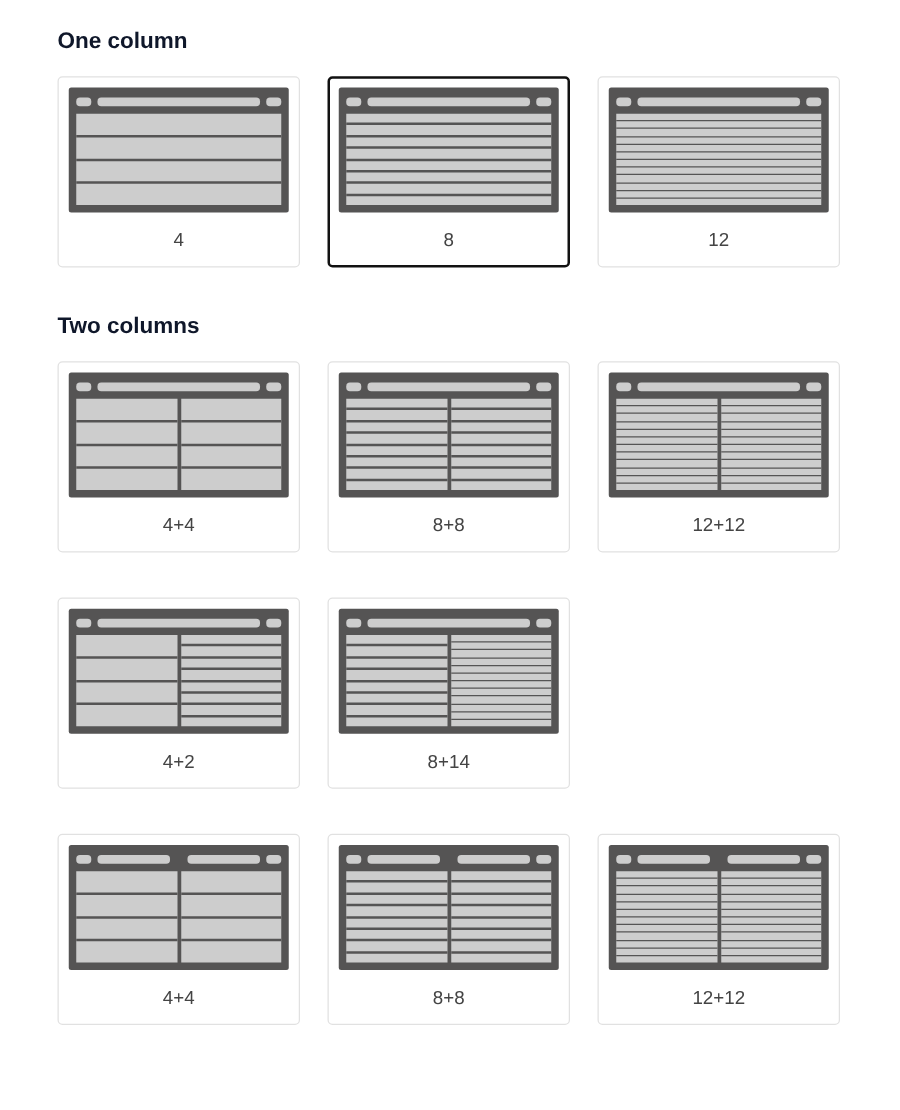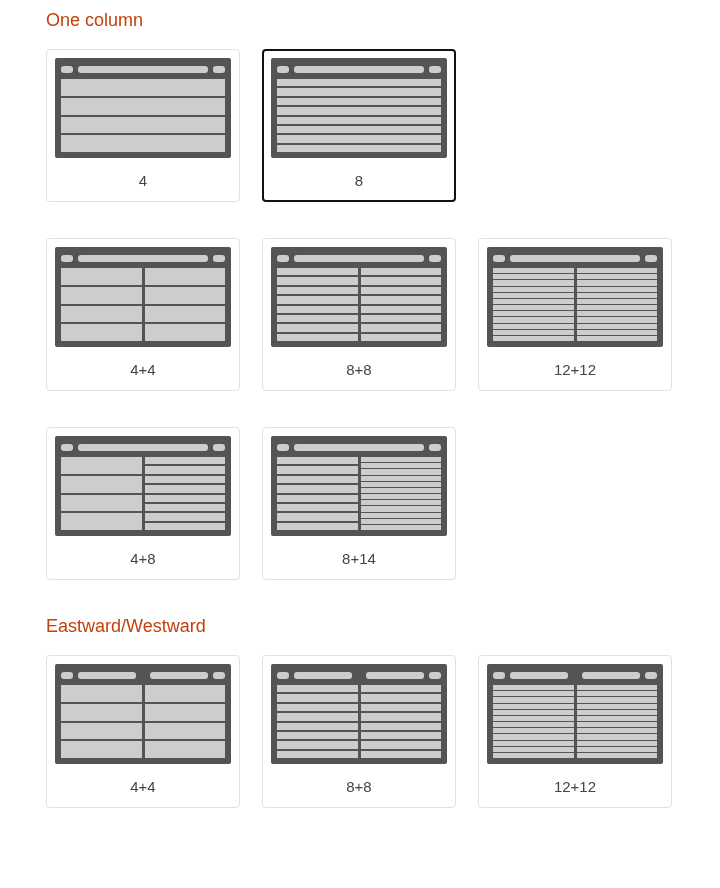--- a/index.html
+++ b/index.html
@@ -9,23 +9,23 @@
     font-family: -apple-system, BlinkMacSystemFont, "Segoe UI", Helvetica, Arial, sans-serif;
     background: #fff;
     width: 720px;
     color: #333;
   }
   .page {
     padding: 10px 46px 0 46px;
   }
   .section-title {
     font-size: 18px;
-    font-weight: 400;
-    color: #c2410c;
-    margin: 0 0 18px 0;
+    font-weight: 700;
+    color: #0f172a;
+    margin: 12px 0 18px 0;
   }
   .card-row {
     display: flex;
     gap: 22px;
     margin-bottom: 36px;
   }
   .card {
     width: 194px;
     border: 1px solid #e1e1e1;
     border-radius: 4px;
@@ -151,189 +151,215 @@
               <div class="line"></div>
               <div class="line"></div>
               <div class="line"></div>
               <div class="line"></div>
               <div class="line"></div>
             </div>
           </div>
         </div>
         <div class="card-label">8</div>
       </div>
+      <div class="card">
+        <div class="thumb">
+          <div class="thumb-header">
+            <div class="hdr-small"></div>
+            <div class="hdr-wide"></div>
+            <div class="hdr-small"></div>
+          </div>
+          <div class="thumb-body">
+            <div class="thumb-col rows12">
+              <div class="line"></div>
+              <div class="line"></div>
+              <div class="line"></div>
+              <div class="line"></div>
+              <div class="line"></div>
+              <div class="line"></div>
+              <div class="line"></div>
+              <div class="line"></div>
+              <div class="line"></div>
+              <div class="line"></div>
+              <div class="line"></div>
+              <div class="line"></div>
+            </div>
+          </div>
+        </div>
+        <div class="card-label">12</div>
+      </div>
+    </div>
+    <div class="section-title">Two columns</div>
+    <div class="card-row">
+      <div class="card">
+        <div class="thumb">
+          <div class="thumb-header">
+            <div class="hdr-small"></div>
+            <div class="hdr-wide"></div>
+            <div class="hdr-small"></div>
+          </div>
+          <div class="thumb-body">
+            <div class="thumb-col rows4">
+              <div class="line"></div>
+              <div class="line"></div>
+              <div class="line"></div>
+              <div class="line"></div>
+            </div>
+            <div class="thumb-col rows4">
+              <div class="line"></div>
+              <div class="line"></div>
+              <div class="line"></div>
+              <div class="line"></div>
+            </div>
+          </div>
+        </div>
+        <div class="card-label">4+4</div>
+      </div>
+      <div class="card">
+        <div class="thumb">
+          <div class="thumb-header">
+            <div class="hdr-small"></div>
+            <div class="hdr-wide"></div>
+            <div class="hdr-small"></div>
+          </div>
+          <div class="thumb-body">
+            <div class="thumb-col rows8">
+              <div class="line"></div>
+              <div class="line"></div>
+              <div class="line"></div>
+              <div class="line"></div>
+              <div class="line"></div>
+              <div class="line"></div>
+              <div class="line"></div>
+              <div class="line"></div>
+            </div>
+            <div class="thumb-col rows8">
+              <div class="line"></div>
+              <div class="line"></div>
+              <div class="line"></div>
+              <div class="line"></div>
+              <div class="line"></div>
+              <div class="line"></div>
+              <div class="line"></div>
+              <div class="line"></div>
+            </div>
+          </div>
+        </div>
+        <div class="card-label">8+8</div>
+      </div>
+      <div class="card">
+        <div class="thumb">
+          <div class="thumb-header">
+            <div class="hdr-small"></div>
+            <div class="hdr-wide"></div>
+            <div class="hdr-small"></div>
+          </div>
+          <div class="thumb-body">
+            <div class="thumb-col rows12">
+              <div class="line"></div>
+              <div class="line"></div>
+              <div class="line"></div>
+              <div class="line"></div>
+              <div class="line"></div>
+              <div class="line"></div>
+              <div class="line"></div>
+              <div class="line"></div>
+              <div class="line"></div>
+              <div class="line"></div>
+              <div class="line"></div>
+              <div class="line"></div>
+            </div>
+            <div class="thumb-col rows12">
+              <div class="line"></div>
+              <div class="line"></div>
+              <div class="line"></div>
+              <div class="line"></div>
+              <div class="line"></div>
+              <div class="line"></div>
+              <div class="line"></div>
+              <div class="line"></div>
+              <div class="line"></div>
+              <div class="line"></div>
+              <div class="line"></div>
+              <div class="line"></div>
+            </div>
+          </div>
+        </div>
+        <div class="card-label">12+12</div>
+      </div>
     </div>
     <div class="card-row">
       <div class="card">
         <div class="thumb">
           <div class="thumb-header">
             <div class="hdr-small"></div>
             <div class="hdr-wide"></div>
             <div class="hdr-small"></div>
           </div>
           <div class="thumb-body">
             <div class="thumb-col rows4">
               <div class="line"></div>
               <div class="line"></div>
               <div class="line"></div>
               <div class="line"></div>
             </div>
-            <div class="thumb-col rows4">
-              <div class="line"></div>
-              <div class="line"></div>
-              <div class="line"></div>
-              <div class="line"></div>
-            </div>
-          </div>
-        </div>
-        <div class="card-label">4+4</div>
-      </div>
-      <div class="card">
-        <div class="thumb">
-          <div class="thumb-header">
-            <div class="hdr-small"></div>
-            <div class="hdr-wide"></div>
-            <div class="hdr-small"></div>
-          </div>
-          <div class="thumb-body">
-            <div class="thumb-col rows8">
-              <div class="line"></div>
-              <div class="line"></div>
-              <div class="line"></div>
-              <div class="line"></div>
-              <div class="line"></div>
-              <div class="line"></div>
-              <div class="line"></div>
-              <div class="line"></div>
-            </div>
-            <div class="thumb-col rows8">
-              <div class="line"></div>
-              <div class="line"></div>
-              <div class="line"></div>
-              <div class="line"></div>
-              <div class="line"></div>
-              <div class="line"></div>
-              <div class="line"></div>
-              <div class="line"></div>
-            </div>
-          </div>
-        </div>
-        <div class="card-label">8+8</div>
-      </div>
-      <div class="card">
-        <div class="thumb">
-          <div class="thumb-header">
-            <div class="hdr-small"></div>
-            <div class="hdr-wide"></div>
-            <div class="hdr-small"></div>
-          </div>
-          <div class="thumb-body">
-            <div class="thumb-col rows12">
-              <div class="line"></div>
-              <div class="line"></div>
-              <div class="line"></div>
-              <div class="line"></div>
-              <div class="line"></div>
-              <div class="line"></div>
-              <div class="line"></div>
-              <div class="line"></div>
-              <div class="line"></div>
-              <div class="line"></div>
-              <div class="line"></div>
-              <div class="line"></div>
-            </div>
-            <div class="thumb-col rows12">
-              <div class="line"></div>
-              <div class="line"></div>
-              <div class="line"></div>
-              <div class="line"></div>
-              <div class="line"></div>
-              <div class="line"></div>
-              <div class="line"></div>
-              <div class="line"></div>
-              <div class="line"></div>
-              <div class="line"></div>
-              <div class="line"></div>
-              <div class="line"></div>
-            </div>
-          </div>
-        </div>
-        <div class="card-label">12+12</div>
+            <div class="thumb-col rows8">
+              <div class="line"></div>
+              <div class="line"></div>
+              <div class="line"></div>
+              <div class="line"></div>
+              <div class="line"></div>
+              <div class="line"></div>
+              <div class="line"></div>
+              <div class="line"></div>
+            </div>
+          </div>
+        </div>
+        <div class="card-label">4+2</div>
+      </div>
+      <div class="card">
+        <div class="thumb">
+          <div class="thumb-header">
+            <div class="hdr-small"></div>
+            <div class="hdr-wide"></div>
+            <div class="hdr-small"></div>
+          </div>
+          <div class="thumb-body">
+            <div class="thumb-col rows8">
+              <div class="line"></div>
+              <div class="line"></div>
+              <div class="line"></div>
+              <div class="line"></div>
+              <div class="line"></div>
+              <div class="line"></div>
+              <div class="line"></div>
+              <div class="line"></div>
+            </div>
+            <div class="thumb-col rows12">
+              <div class="line"></div>
+              <div class="line"></div>
+              <div class="line"></div>
+              <div class="line"></div>
+              <div class="line"></div>
+              <div class="line"></div>
+              <div class="line"></div>
+              <div class="line"></div>
+              <div class="line"></div>
+              <div class="line"></div>
+              <div class="line"></div>
+              <div class="line"></div>
+            </div>
+          </div>
+        </div>
+        <div class="card-label">8+14</div>
       </div>
     </div>
     <div class="card-row">
       <div class="card">
         <div class="thumb">
-          <div class="thumb-header">
-            <div class="hdr-small"></div>
-            <div class="hdr-wide"></div>
-            <div class="hdr-small"></div>
-          </div>
-          <div class="thumb-body">
-            <div class="thumb-col rows4">
-              <div class="line"></div>
-              <div class="line"></div>
-              <div class="line"></div>
-              <div class="line"></div>
-            </div>
-            <div class="thumb-col rows8">
-              <div class="line"></div>
-              <div class="line"></div>
-              <div class="line"></div>
-              <div class="line"></div>
-              <div class="line"></div>
-              <div class="line"></div>
-              <div class="line"></div>
-              <div class="line"></div>
-            </div>
-          </div>
-        </div>
-        <div class="card-label">4+8</div>
-      </div>
-      <div class="card">
-        <div class="thumb">
-          <div class="thumb-header">
-            <div class="hdr-small"></div>
-            <div class="hdr-wide"></div>
-            <div class="hdr-small"></div>
-          </div>
-          <div class="thumb-body">
-            <div class="thumb-col rows8">
-              <div class="line"></div>
-              <div class="line"></div>
-              <div class="line"></div>
-              <div class="line"></div>
-              <div class="line"></div>
-              <div class="line"></div>
-              <div class="line"></div>
-              <div class="line"></div>
-            </div>
-            <div class="thumb-col rows12">
-              <div class="line"></div>
-              <div class="line"></div>
-              <div class="line"></div>
-              <div class="line"></div>
-              <div class="line"></div>
-              <div class="line"></div>
-              <div class="line"></div>
-              <div class="line"></div>
-              <div class="line"></div>
-              <div class="line"></div>
-              <div class="line"></div>
-              <div class="line"></div>
-            </div>
-          </div>
-        </div>
-        <div class="card-label">8+14</div>
-      </div>
-    </div>
-    <div class="section-title">Eastward/Westward</div>
-    <div class="card-row">
-      <div class="card">
-        <div class="thumb">
           <div class="thumb-header dual">
             <div class="hdr-small"></div>
             <div class="hdr-half"></div>
             <div class="sep"></div>
             <div class="hdr-half"></div>
             <div class="hdr-small"></div>
           </div>
           <div class="thumb-body">
             <div class="thumb-col rows4">
               <div class="line"></div>

